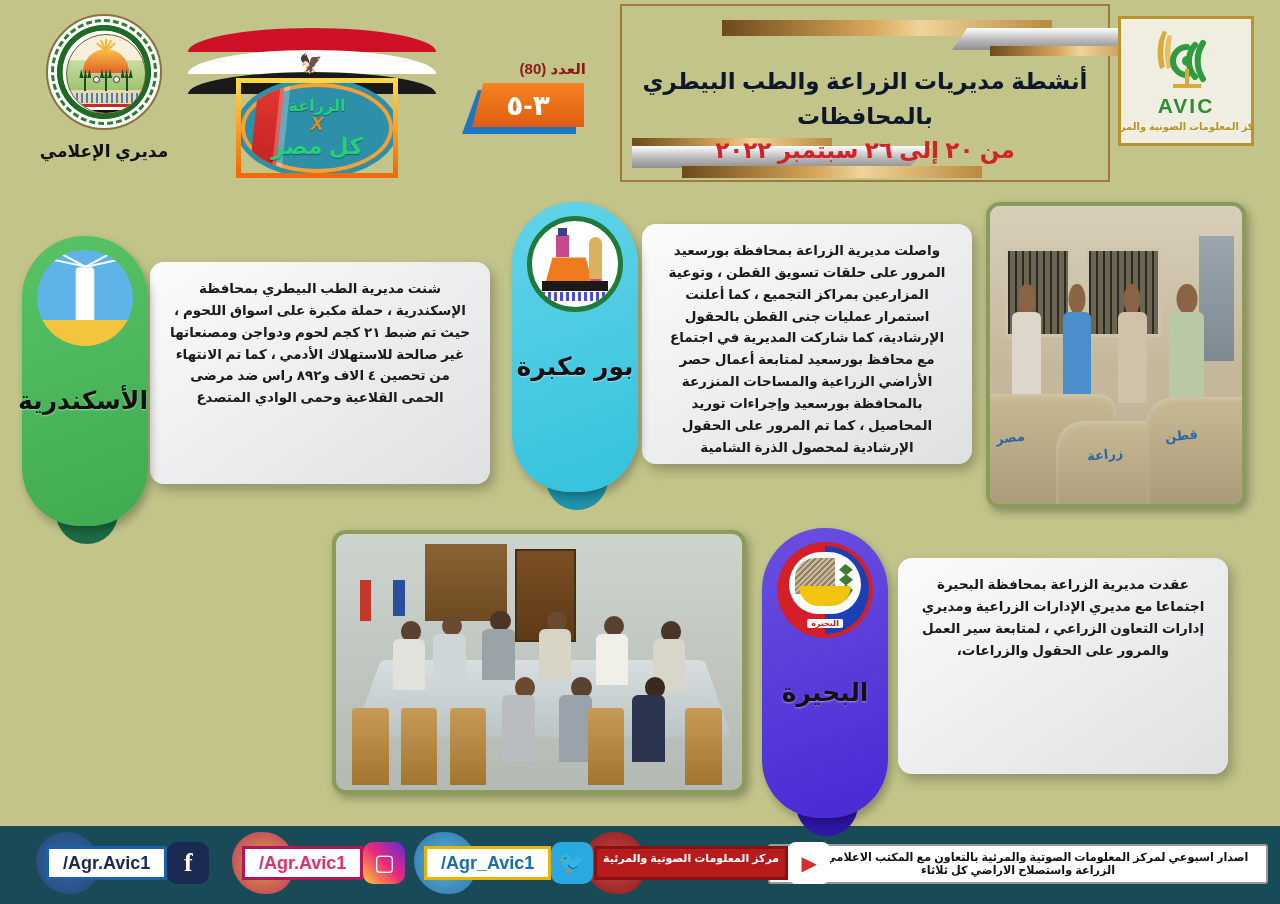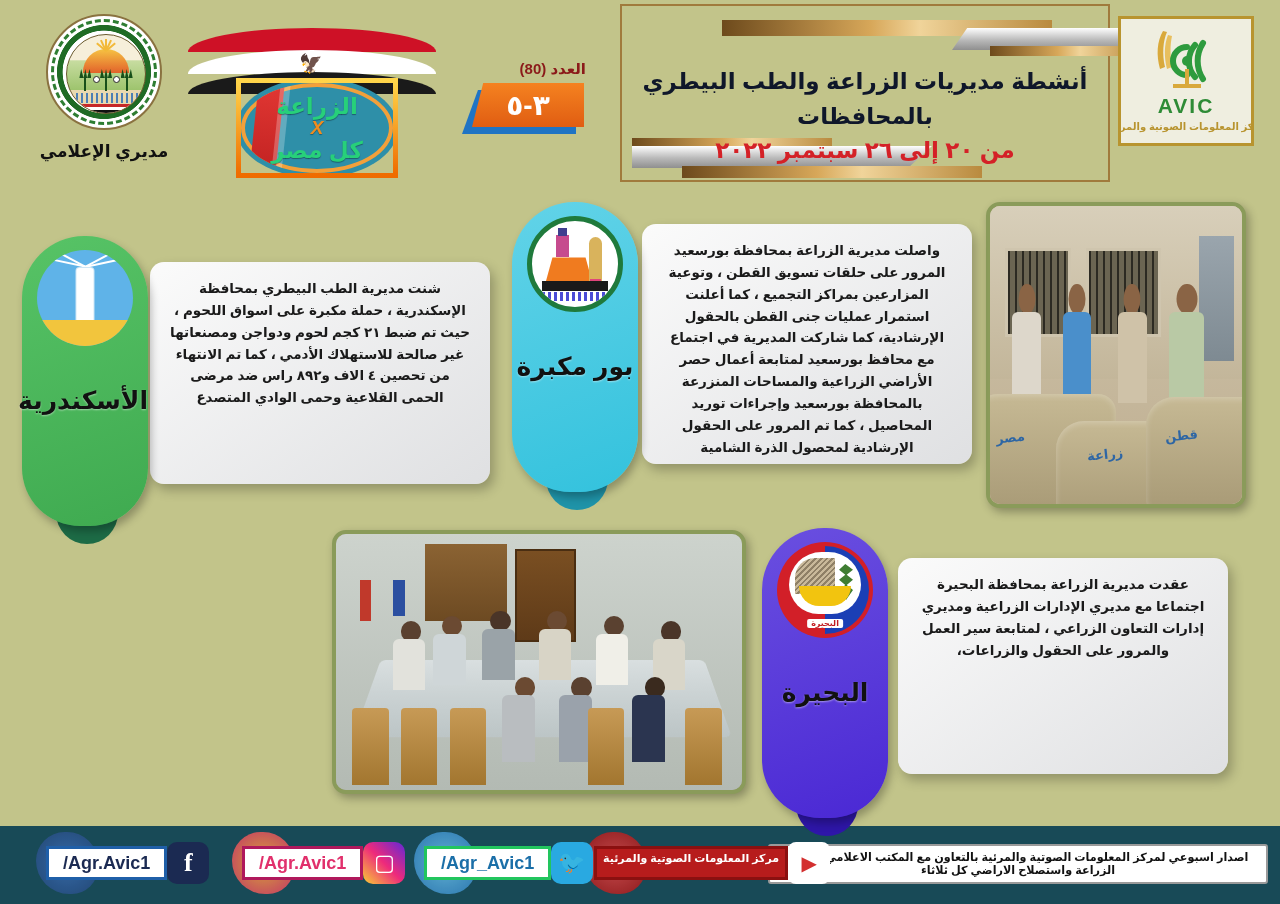--- a/index.html
+++ b/index.html
@@ -111,21 +111,21 @@
     background: linear-gradient(#e53935, #b71c1c); transform: rotate(6deg);
   }
   #globe-logo::after {
     content: ""; position: absolute; left: 34px; top: -10px; width: 10px; height: 130px;
     background: rgba(255,255,255,.25); transform: rotate(6deg);
   }
   .globe-line {
     position: relative; z-index: 2; font-weight: bold; direction: rtl; line-height: 1.05;
     text-shadow: 0 1px 1px rgba(0,0,0,.35);
   }
-  #globe-top { color: #27d07a; font-size: 23px; }
+  #globe-top { color: #27d07a; font-size: 16px; }
   #globe-x   { color: #f08c1e; font-size: 19px; font-style: italic; }
   #globe-bot { color: #27d07a; font-size: 23px; }
 
   
   #issue-block { position: absolute; left: 458px; top: 60px; width: 130px; height: 90px; }
   #issue-label {
     position: absolute; right: 2px; top: 0; font-size: 15px; font-weight: bold;
     color: #8b1a1a; direction: rtl; white-space: nowrap;
   }
   #issue-badge-shadow {
@@ -424,21 +424,21 @@
   #soc-fb .social-pill { border: 3px solid #1f5fa8; color: #1b2a52; margin-left: -6px; }
 
   #soc-ig  { left: 248px; }
   #soc-ig .splat { background: radial-gradient(circle, #f7b733, #e1306c); }
   #soc-ig .social-icon { background: linear-gradient(45deg, #f9ce34, #ee2a7b, #6228d7); font-size: 22px; }
   #soc-ig .social-pill { border: 3px solid #b0185c; color: #e1306c; margin-left: -6px; }
 
   #soc-tw  { left: 430px; }
   #soc-tw .splat { background: radial-gradient(circle, #6fc3e8, #2f7fc0); }
   #soc-tw .social-icon { background: #29a9e1; font-size: 22px; }
-  #soc-tw .social-pill { border: 3px solid #22c55e; color: #1b6fa8; margin-left: -6px; }
+  #soc-tw .social-pill { border: 3px solid #eab308; color: #1b6fa8; margin-left: -6px; }
 
   #soc-yt  { left: 600px; }
   #soc-yt .splat { background: radial-gradient(circle, #e44b4b, #a31212); }
   #soc-yt .social-icon { background: #fff; color: #d32f2f; font-size: 20px; border-radius: 8px; }
   #soc-yt .social-pill {
     border: 3px solid #8b1010; background: #b71c1c; color: #fff;
     font-size: 11px; direction: rtl; text-align: center; line-height: 1.15;
     padding: 0 6px; margin-left: -6px; display: block; padding-top: 3px;
   }
 

